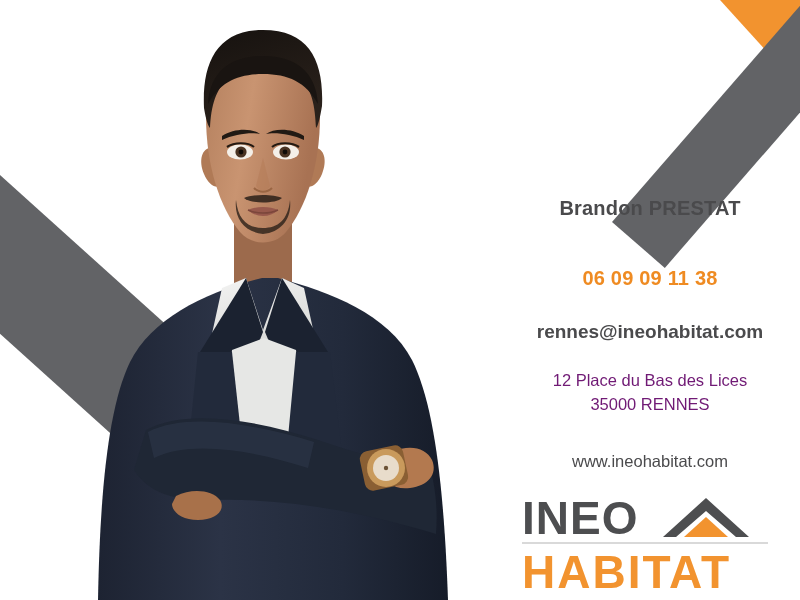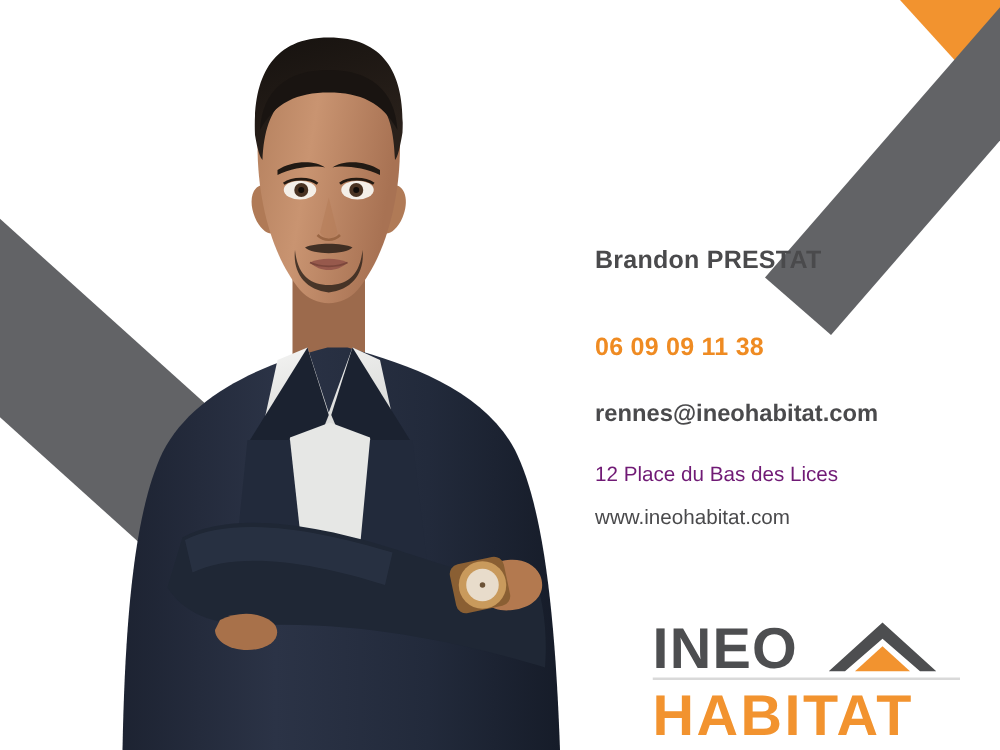--- a/index.html
+++ b/index.html
@@ -78,24 +78,24 @@
     position: absolute;
     left: 0;
     bottom: 0;
     width: 470px;
     height: 600px;
   }
 
   
   .info {
     position: absolute;
-    left: 476px;
+    left: 500px;
     top: 196px;
     width: 300px;
-    text-align: left;
+    text-align: center;
     color: #4a4a4c;
   }
   .info-name {
     font-size: 20px;
     font-weight: bold;
     color: #4a4a4c;
     letter-spacing: .2px;
     line-height: 1.2;
   }
   .info-phone {
@@ -111,21 +111,21 @@
     color: #4a4a4c;
     font-weight: bold;
   }
   .info-address {
     margin-top: 26px;
     font-size: 16.5px;
     color: #701a75;
     line-height: 1.45;
   }
   .info-web {
-    margin-top: 12px;
+    margin-top: 35px;
     font-size: 16.5px;
     color: #4a4a4c;
   }
 
   
   .logo {
     position: absolute;
     left: 522px;
     top: 490px;
     width: 246px;
@@ -264,20 +264,21 @@
       <path d="M192 210 C200 214 214 214 222 210" stroke="#7b463b" stroke-width="1.4" fill="none"></path>
     </svg>
   </div>
 
   <div class="info">
     <div class="info-name">Brandon PRESTAT</div>
     <div class="info-phone">06 09 09 11 38</div>
     <div class="info-email">rennes@ineohabitat.com</div>
     <div class="info-address">
       <div>12 Place du Bas des Lices</div>
+      <div>35000 RENNES</div>
     </div>
     <div class="info-web">www.ineohabitat.com</div>
   </div>
 
   <div class="logo">
     <svg viewBox="0 0 246 106" width="246" height="106">
 
       <text class="logo-ineo-text" x="0" y="44">INEO</text>
 
       <g>

